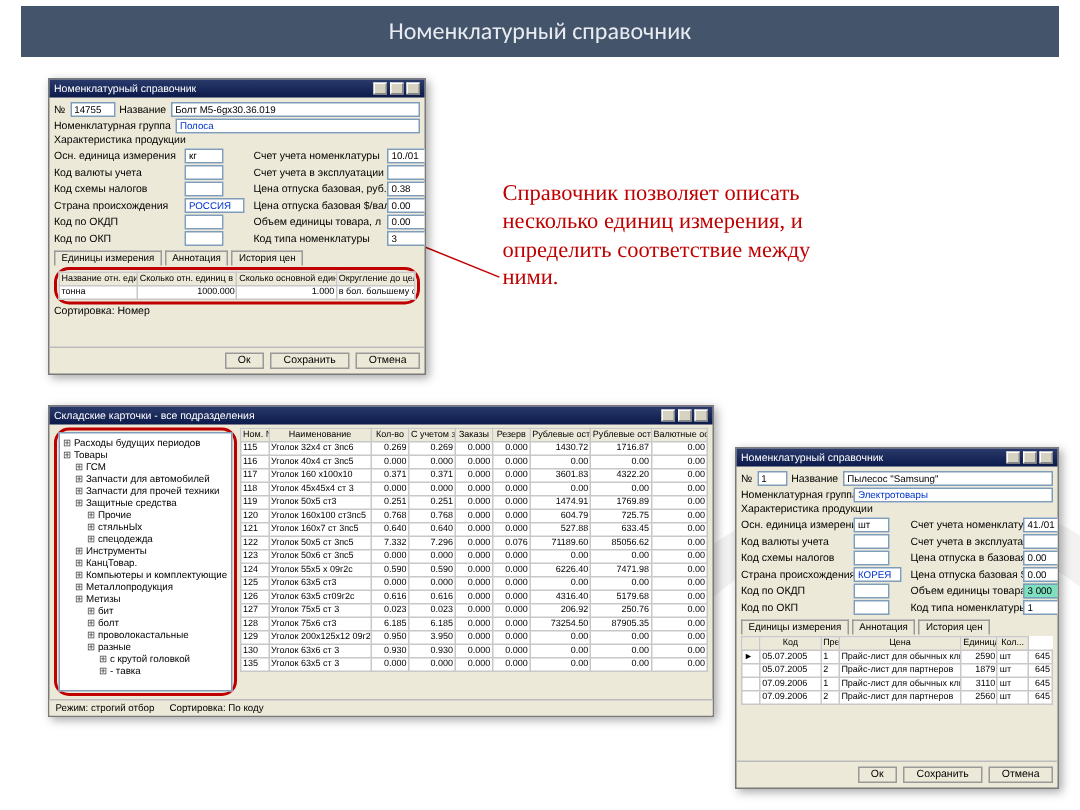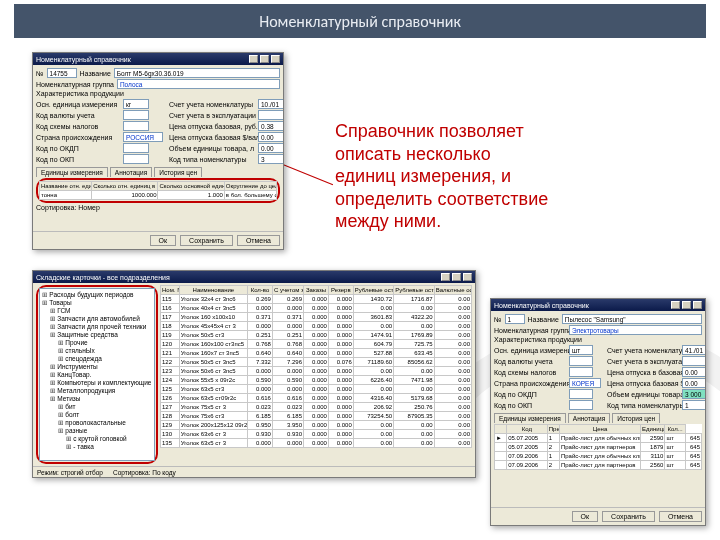--- a/index.html
+++ b/index.html
@@ -19,22 +19,22 @@
     background: #44546a;
     color: #e8ecf2;
     font-family: Calibri, Arial, sans-serif;
     font-size: 16px;
     display: flex; align-items: center; justify-content: center;
   }
   .callout {
     position: absolute;
     left: 335px; top: 120px; width: 220px;
     color: #c00000;
-    font-family: Liberation Sans, sans-serif;
-    font-size: 18px;
+    font-family: Liberation Serif, serif;
+    font-size: 15px;
     line-height: 1.25;
   }
   .callout-line {
     position: absolute;
     left: 268px; top: 158px;
     width: 70px; height: 1px;
     background: #c00000;
     transform: rotate(22deg);
     transform-origin: left center;
   }

